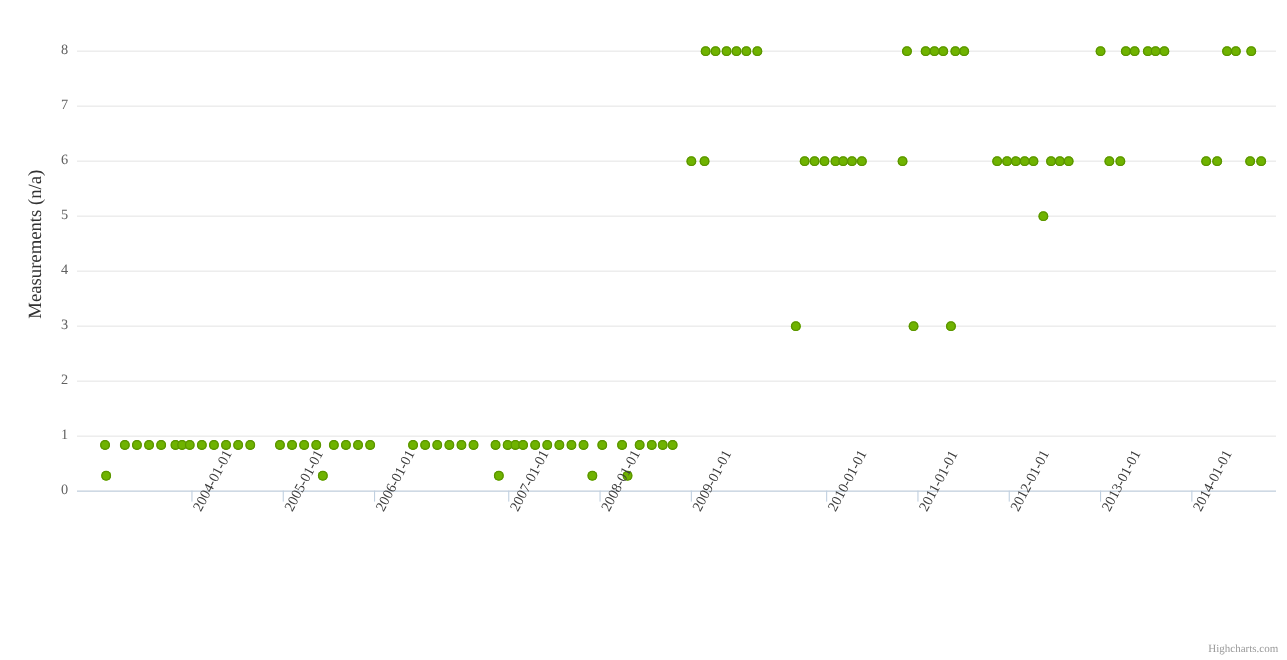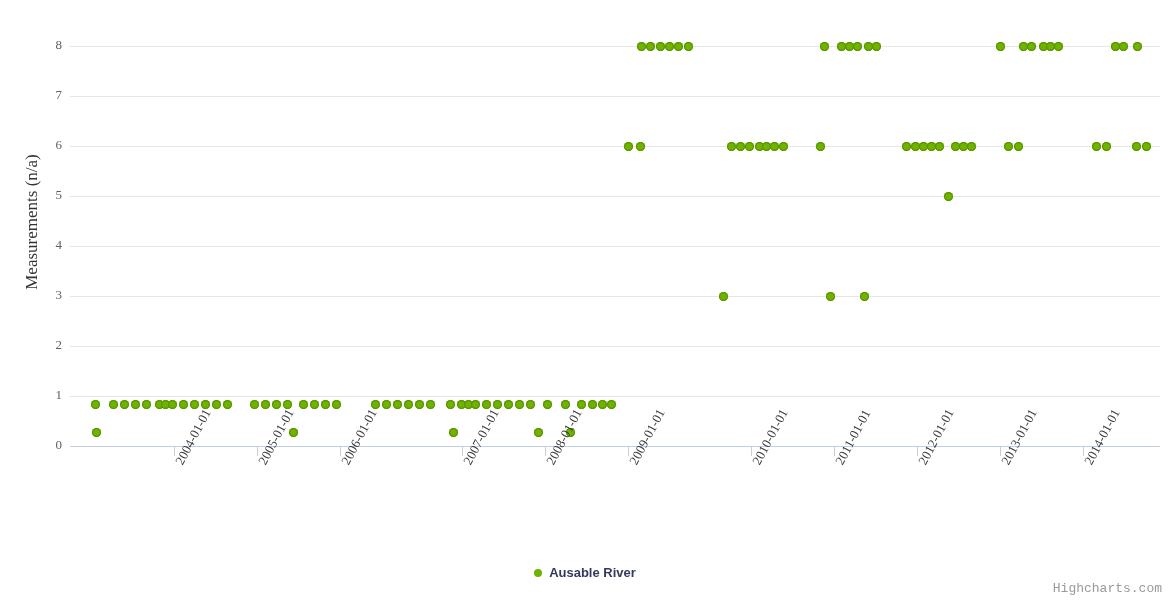--- a/index.html
+++ b/index.html
@@ -69,22 +69,22 @@
     display:inline-block;width:8px;height:8px;border-radius:50%;
     background:#6fb300;vertical-align:middle;margin-right:7px;
   }
   .legend-label{
     display:inline-block;vertical-align:middle;
     color:#333a5c;font-weight:bold;font-size:13px;
   }
 
   .credits{
     position:absolute;right:8px;bottom:4px;
-    font-size:13px;color:#9a9a9a;
-    font-family:Liberation Mono, monospace;
+    font-size:10px;color:#9a9a9a;
+    font-family:Liberation Serif, serif;
   }
 </style>
 </head>
 <body>
 
 <div id="chart-root">
 
 
   <div id="y-axis">
     <div class="y-axis-title">Measurements (n/a)</div>
@@ -227,21 +227,16 @@
       <div class="xtick" style="left: 834px;"></div>
       <div class="xtick-label" style="left: 832px;">2011-01-01</div>
       <div class="xtick" style="left: 917px;"></div>
       <div class="xtick-label" style="left: 915px;">2012-01-01</div>
       <div class="xtick" style="left: 1000px;"></div>
       <div class="xtick-label" style="left: 998px;">2013-01-01</div>
       <div class="xtick" style="left: 1083px;"></div>
       <div class="xtick-label" style="left: 1081px;">2014-01-01</div>
     </div>
 
-  <div id="legend">
-    <span class="legend-item">
-      <span class="legend-dot"></span><span class="legend-label">Ausable River</span>
-    </span>
-  </div>
 
   <div class="credits">Highcharts.com</div>
 
 </div>
 
 </body></html>

